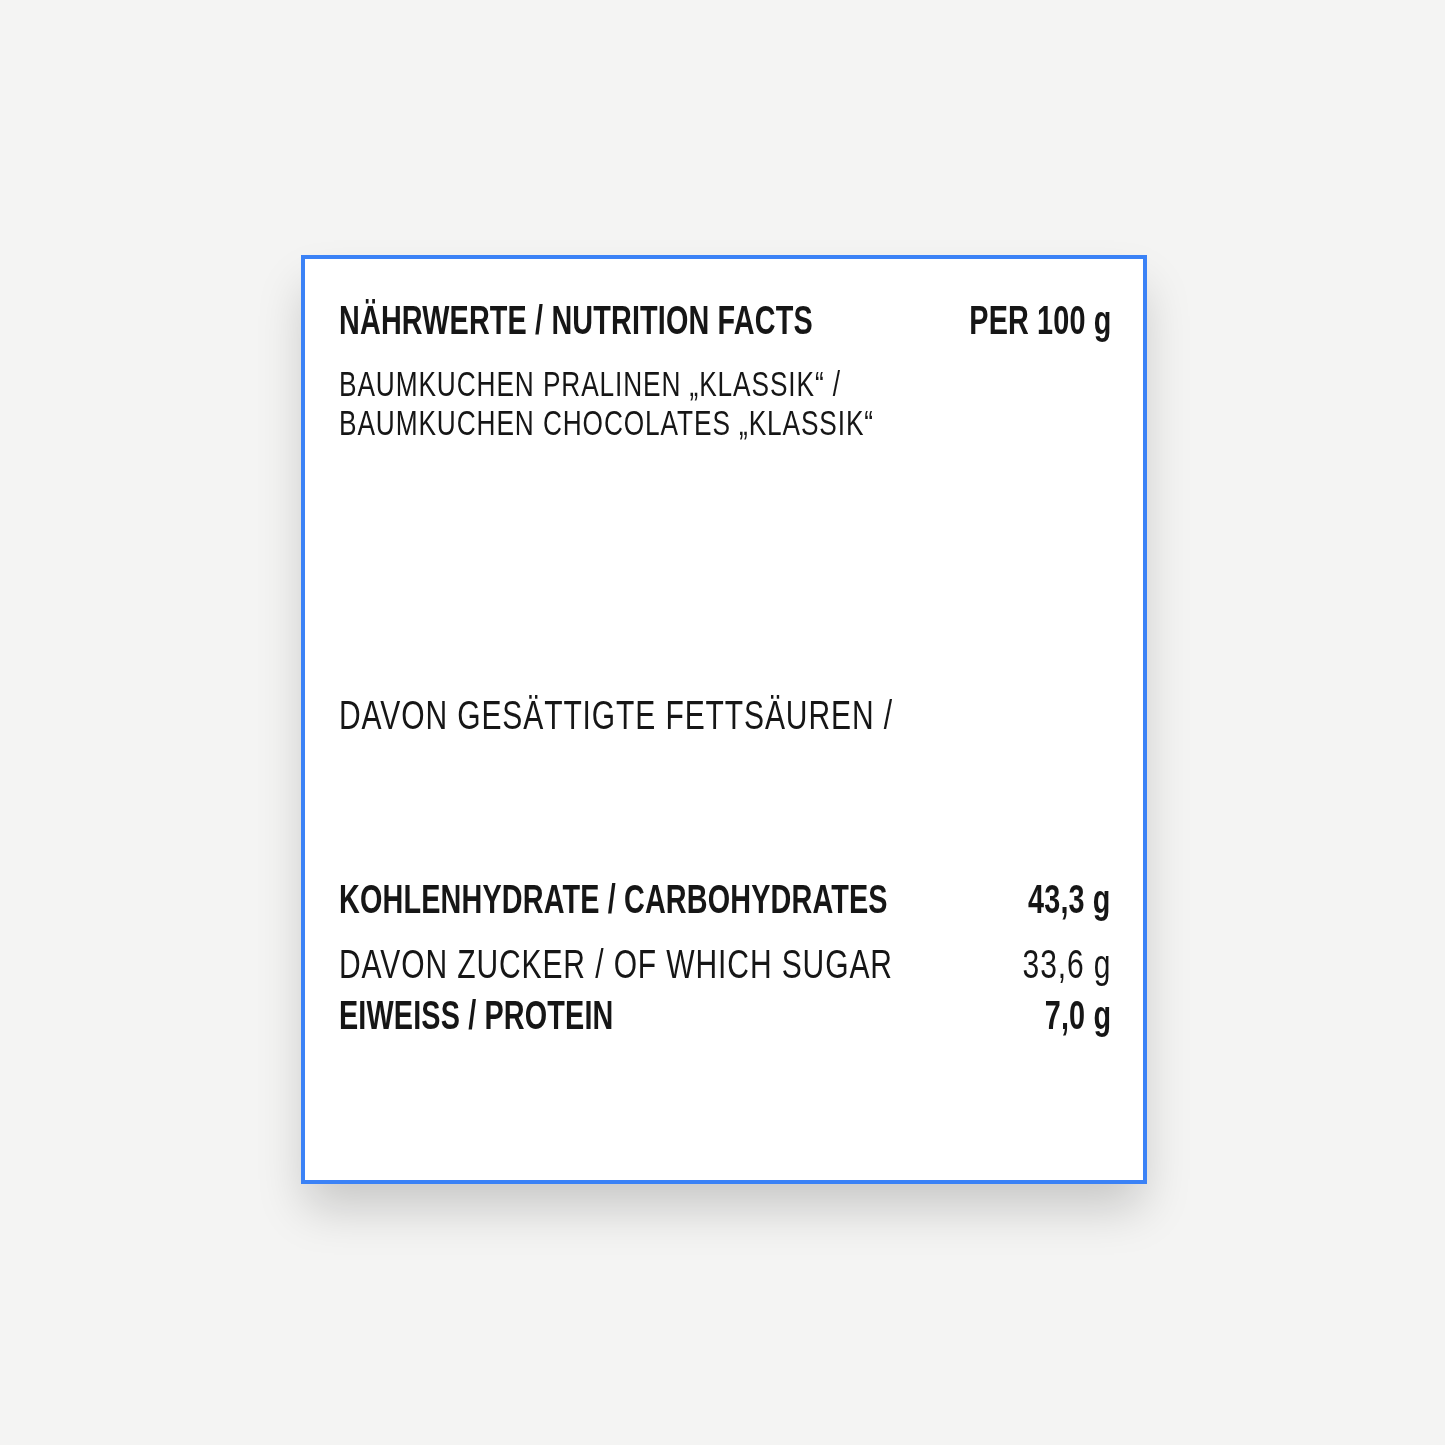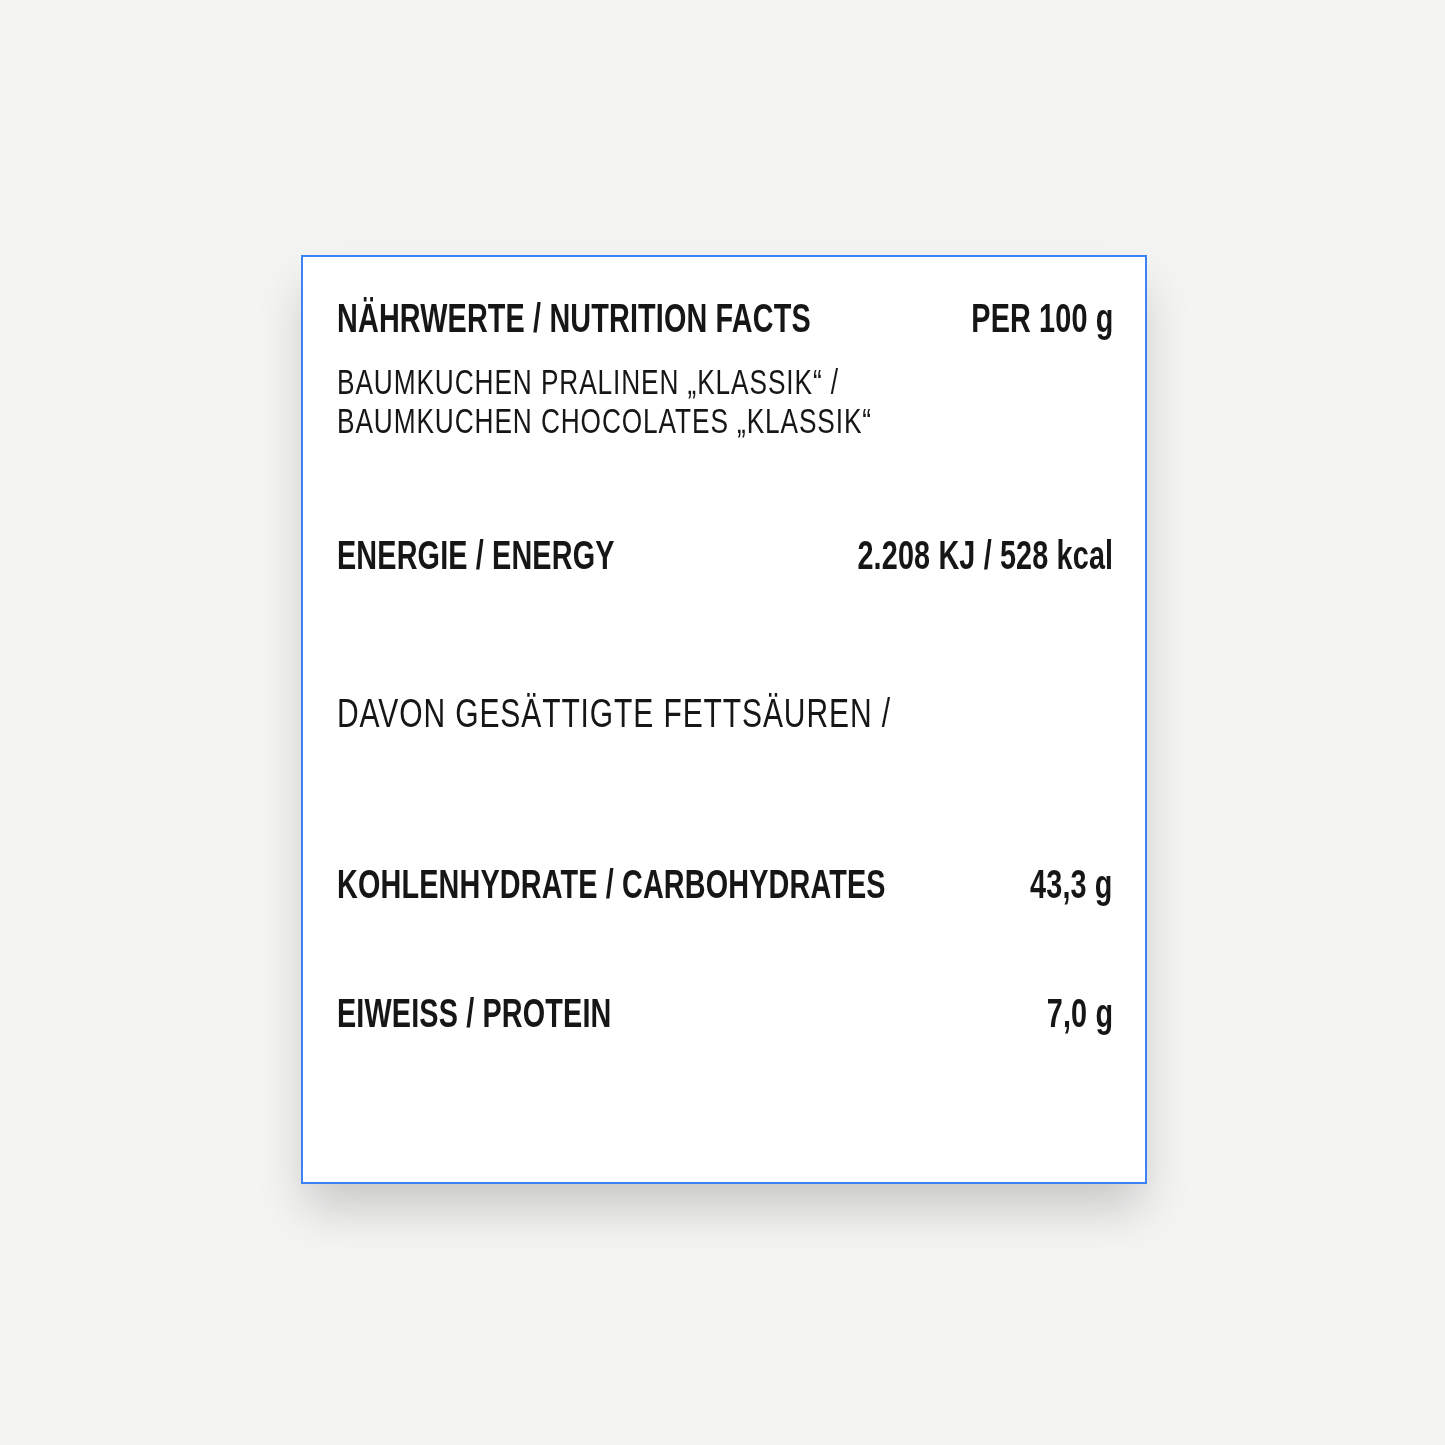--- a/index.html
+++ b/index.html
@@ -12,21 +12,21 @@
   .page {
     position: relative;
     width: 1445px; height: 1445px;
     background: #f4f4f3;
   }
   .card {
     position: absolute;
     left: 301px; top: 255px;
     width: 846px; height: 929px;
     background: #ffffff;
-    border: 2px solid #3b82f6;
+    border: 4px solid #3b82f6;
     box-shadow: 0 28px 45px -4px rgba(0,0,0,0.18);
   }
   .row {
     position: absolute;
     left: 34px; right: 32px;
     height: 44px;
     white-space: nowrap;
   }
   .lbl, .val {
     display: inline-block;
@@ -62,21 +62,21 @@
     transform: scaleX(0.75);
   }
   
   .r-title    { top: 41px;  }
   .r-sub1     { top: 107px; }
   .r-sub2     { top: 146px; }
   .r-energy   { top: 278px; }
   .r-fat      { top: 356px; }
   .r-satde    { top: 436px; }
   .r-saten    { top: 523px; }
-  .r-carb     { top: 607px; text-decoration: underline; }
+  .r-carb     { top: 620px; text-decoration: underline; }
   .r-sugar    { top: 685px; }
   .r-protein  { top: 736px; }
   .r-salt     { top: 851px; }
 </style>
 </head>
 <body>
 
 <div class="page">
   <div class="card">
 
@@ -85,36 +85,36 @@
       <span class="val">PER 100 g</span>
     </div>
 
     <div class="row subtitle r-sub2">
       <span class="lbl">BAUMKUCHEN CHOCOLATES „KLASSIK“</span>
     </div>
     <div class="row subtitle r-sub1">
       <span class="lbl">BAUMKUCHEN PRALINEN „KLASSIK“ /</span>
     </div>
 
-    <div class="row bold r-energy">
-      <span class="lbl">ENERGIE / ENERGY</span>
-      <span class="val">2.208 KJ / 528 kcal</span>
-    </div>
 
 
     <div class="row light r-satde">
       <span class="lbl">DAVON GESÄTTIGTE FETTSÄUREN /</span>
     </div>
 
 
     <div class="row bold r-carb">
       <span class="lbl">KOHLENHYDRATE / CARBOHYDRATES</span>
       <span class="val">43,3 g</span>
     </div>
 
+    <div class="row light r-sugar">
+      <span class="lbl">DAVON ZUCKER / OF WHICH SUGAR</span>
+      <span class="val">33,6 g</span>
+    </div>
 
     <div class="row bold r-protein">
       <span class="lbl">EIWEISS / PROTEIN</span>
       <span class="val">7,0 g</span>
     </div>
 
 
   </div>
 </div>
 

